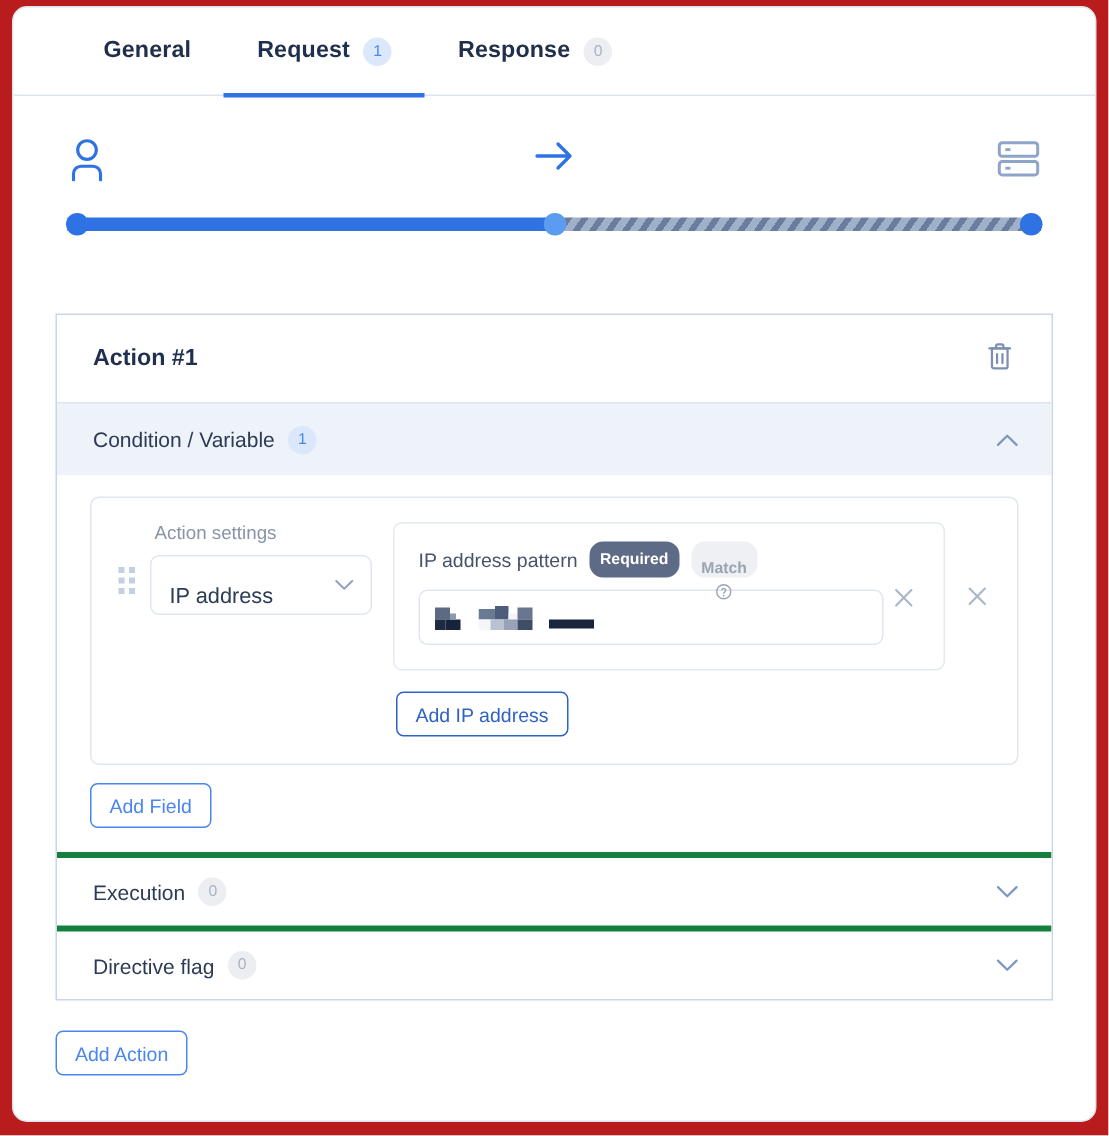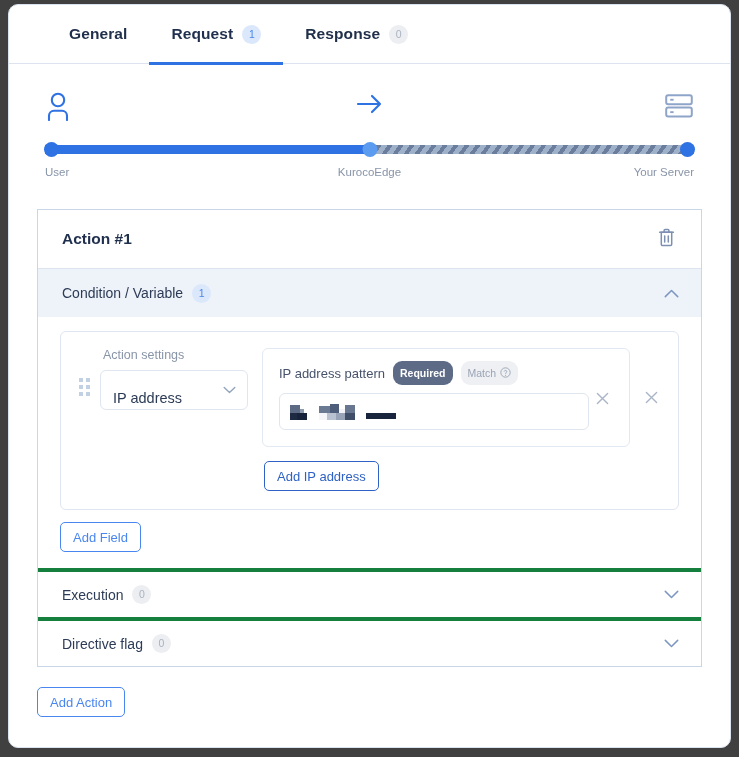--- a/index.html
+++ b/index.html
@@ -9,21 +9,21 @@
     height: 757px;
     background: #f7f8fa;
     font-family: "Liberation Sans", sans-serif;
     -webkit-font-smoothing: antialiased;
   }
 
   .page {
     position: relative;
     width: 739px;
     height: 757px;
-    background: #404040;
+    background: #b91c1c;
     overflow: hidden;
   }
 
   
   .outer-card {
     position: absolute;
     left: 8px;
     top: 4px;
     width: 723px;
     height: 744px;
@@ -266,21 +266,21 @@
     display: inline-flex;
     align-items: center;
     gap: 4px;
     height: 18px;
     padding: 12px 7px;
     border-radius: 9px;
     font-size: 10.5px;
     font-weight: bold;
   }
   .chip-required { background: #5d6b87; color: #ffffff; }
-  .chip-match { background: #eef0f4; color: #9aa4b4; font-weight: normal; }
+  .chip-match { background: #eef0f4; color: #9aa4b4; font-weight: bold; flex-direction: column; }
 
   .text-input {
     height: 37px;
     border: 1px solid #dfe6f0;
     border-radius: 6px;
     background: #fff;
     display: flex;
     align-items: center;
     padding: 0 10px;
     cursor: text;
@@ -376,25 +376,20 @@
       </div>
 
       <div class="track">
         <div class="track-filled"></div>
         <div class="track-striped"></div>
         <div class="dot start"></div>
         <div class="dot mid"></div>
         <div class="dot end"></div>
       </div>
 
-      <div class="track-labels">
-        <span class="tl-left">User</span>
-        <span class="tl-mid">KurocoEdge</span>
-        <span class="tl-right">Your Server</span>
-      </div>
 
     </div>
 
     <div class="action-card">
 
       <div class="action-head">
         <span class="action-title">Action #1</span>
         <button class="icon-btn">
           <span>
             <svg width="17" height="19" viewBox="0 0 17 19" fill="none">

